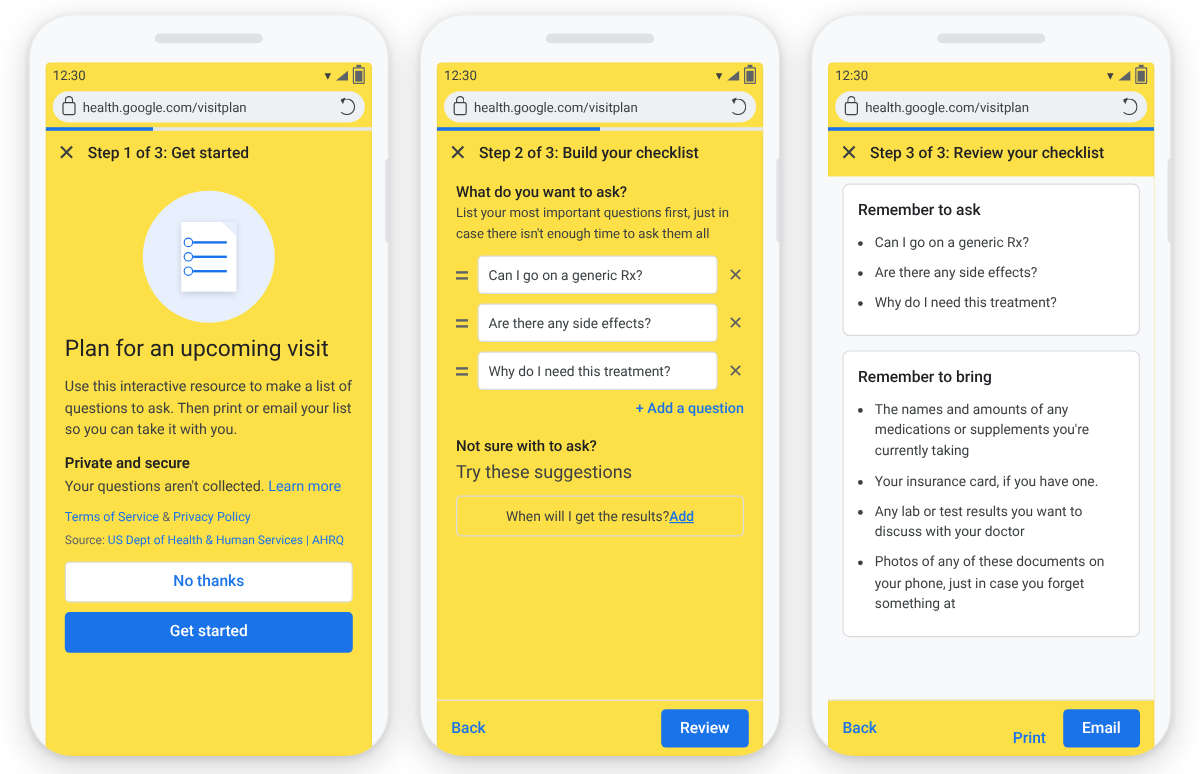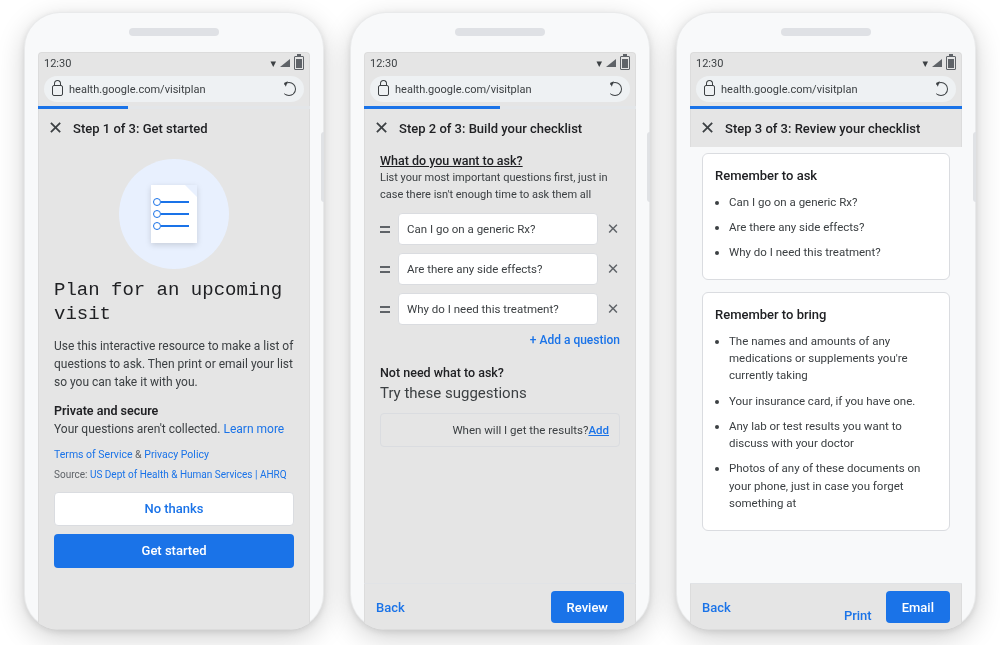--- a/index.html
+++ b/index.html
@@ -36,21 +36,21 @@
     background: #e0e2e5;
   }
   .speaker {
     width: 90px; height: 8px; border-radius: 4px;
     background: #dfe1e5;
     margin: 2px auto 8px auto;
   }
   .screen {
     width: 272px;
     height: 578px;
-    background: #e5e5e5;
+    background: #fde047;
     border-radius: 4px 4px 0 0;
     margin: 16px auto;
     overflow: hidden;
     box-shadow: inset 0 0 0 1px rgba(0,0,0,0.04);
     display: flex;
     flex-direction: column;
   }
   
   .statusbar {
     height: 22px;
@@ -154,21 +154,21 @@
     position: absolute; left: 10px; right: 8px; height: 2px; background: #1a73e8;
   }
   .doc .ln:nth-child(1){top:16px;} .doc .ln:nth-child(2){top:28px;} .doc .ln:nth-child(3){top:40px;}
   .doc .ck {
     position: absolute; left: 2px; width: 6px; height: 6px;
     border: 1.5px solid #1a73e8; border-radius: 50%;
   }
   .doc .ck:nth-of-type(4){top:13px;} .doc .ck:nth-of-type(5){top:25px;} .doc .ck:nth-of-type(6){top:37px;}
   h2.hl {
     font-size: 19px; font-weight: 400; color: #202124;
-    margin: 4px 0 10px 0; line-height: 1.25; font-family: Liberation Mono, monospace;
+    margin: 4px 0 10px 0; line-height: 1.25;
   }
   p.body { margin: 0 0 12px 0; line-height: 1.5; font-size: 12px; }
   .subhead { font-size: 12.5px; font-weight: 600; color: #202124; margin-bottom: 2px; }
   .link { color: #1a73e8; text-decoration: none; cursor: pointer; }
   .source { font-size: 10px; color: #5f6368; margin: 8px 0 12px; }
   .btn {
     width: 100%; height: 34px;
     border-radius: 4px; display: flex;
     align-items: center; justify-content: center;
     font-size: 13px; font-weight: 500; cursor: pointer;
@@ -196,21 +196,21 @@
   }
   .x-ic { font-size: 15px; color: #5f6368; cursor: pointer; width: 14px; text-align: center; }
   .add-q {
     text-align: right; color: #1a73e8; font-size: 12px; font-weight: 500;
     margin: 4px 0 18px; cursor: pointer;
   }
   .sug-row {
     border: 1px solid #dadce0; border-radius: 4px;
     height: 32px; display: flex; align-items: center;
     padding: 0 10px; font-size: 11.5px;
-    justify-content: flex-end;
+    justify-content: center;
   }
   .sug-row .add { color: #1a73e8; font-weight: 500; cursor: pointer; text-decoration: underline; }
   .footer-bar {
     height: 46px; border-top: 1px solid #e1e3e6;
     display: flex; align-items: center; justify-content: space-between;
     padding: 0 12px; font-size: 13px; font-weight: 500;
   }
   .fb-link { color: #1a73e8; cursor: pointer; }
   .fb-btn {
     background: #1a73e8; color: #fff;
@@ -314,21 +314,21 @@
           <div class="omx-url">health.google.com/visitplan</div>
           <div class="reload-ic"></div>
         </div>
       </div>
       <div class="progress" style="--pct:50%"></div>
       <div class="step-header">
         <span class="close-x">✕</span>
         <span>Step 2 of 3: Build your checklist</span>
       </div>
       <div class="content" style="padding-bottom:0;">
-        <div class="subhead" style="font-weight:500;text-decoration:underline;">What do you want to ask?</div>
+        <div class="subhead" style="font-weight:500;">What do you want to ask?</div>
         <p class="body" style="font-size:11px; margin-bottom:10px;">List your most important questions first, just in case there isn't enough time to ask them all</p>
 
         <div class="q-row">
           <div class="drag-ic">
               <div></div>
               <div></div>
             </div>
           <div class="q-input">
               <span>Can I go on a generic Rx?</span>
             </div>
@@ -350,21 +350,21 @@
               <div></div>
             </div>
           <div class="q-input">
               <span>Why do I need this treatment?</span>
             </div>
           <div class="x-ic">✕</div>
         </div>
 
         <div class="add-q"><span>+  Add a question</span></div>
 
-        <div class="subhead" style="font-weight:500;">Not need what to ask?</div>
+        <div class="subhead" style="font-weight:500;">Not sure with to ask?</div>
         <p class="body" style="font-size:15px; margin-bottom:8px;">Try these suggestions</p>
         <div class="sug-row">
           <span>When will I get the results?</span>
           <span class="add">Add</span>
         </div>
       </div>
       <div class="footer-bar">
         <span class="fb-link">Back</span>
         <div class="fb-btn">
             <span>Review</span>

